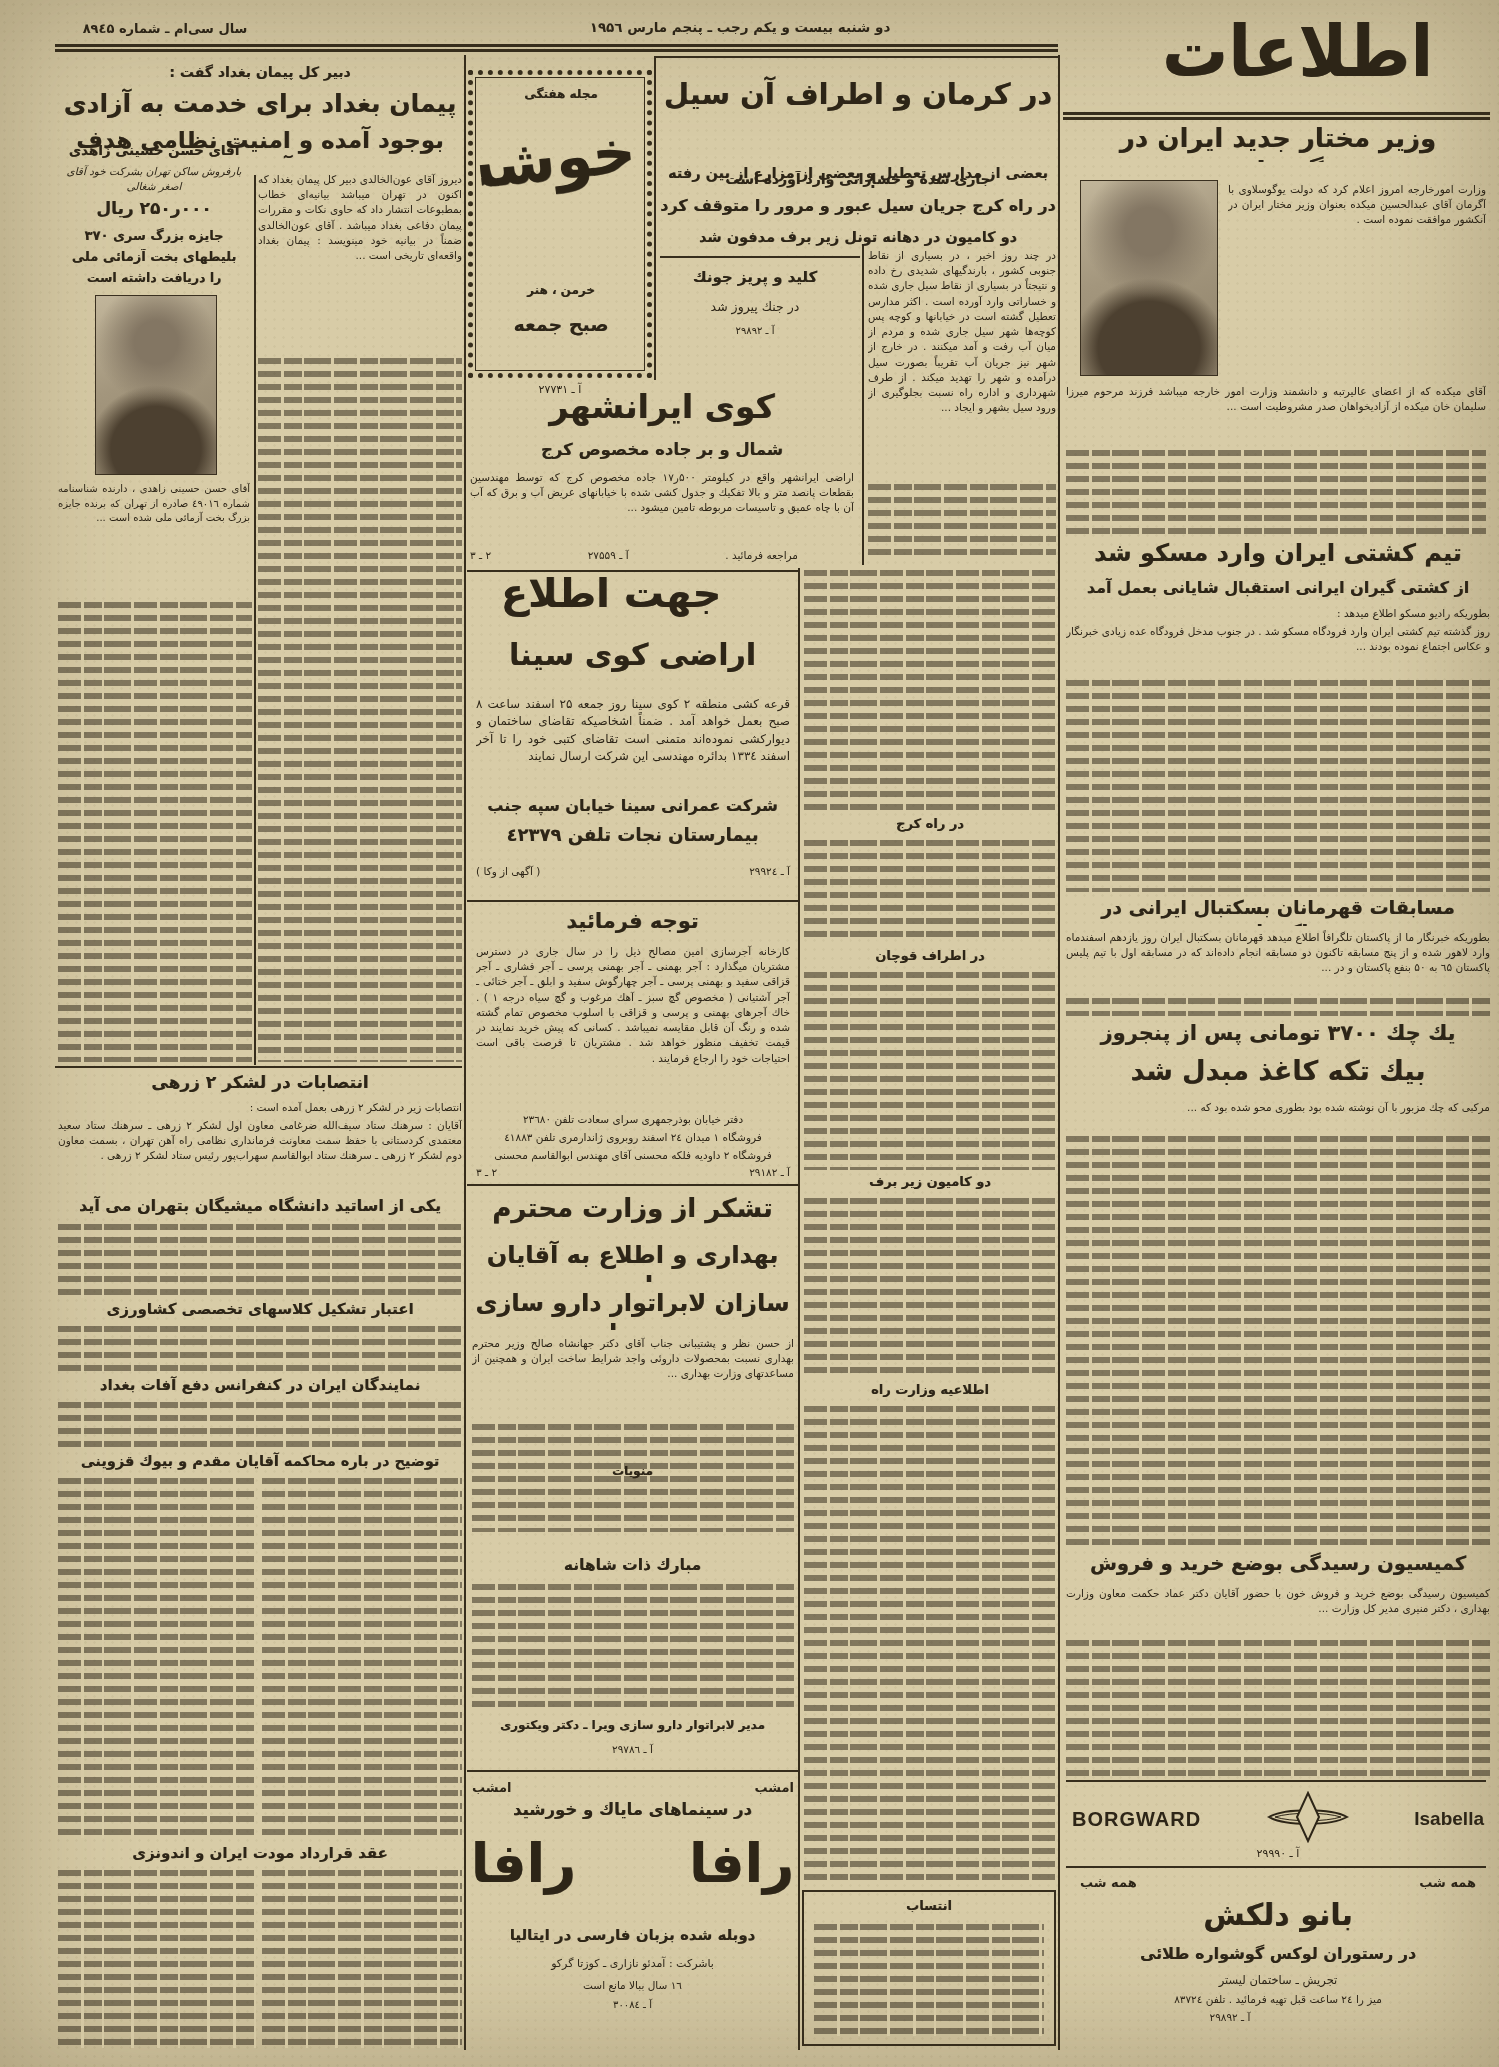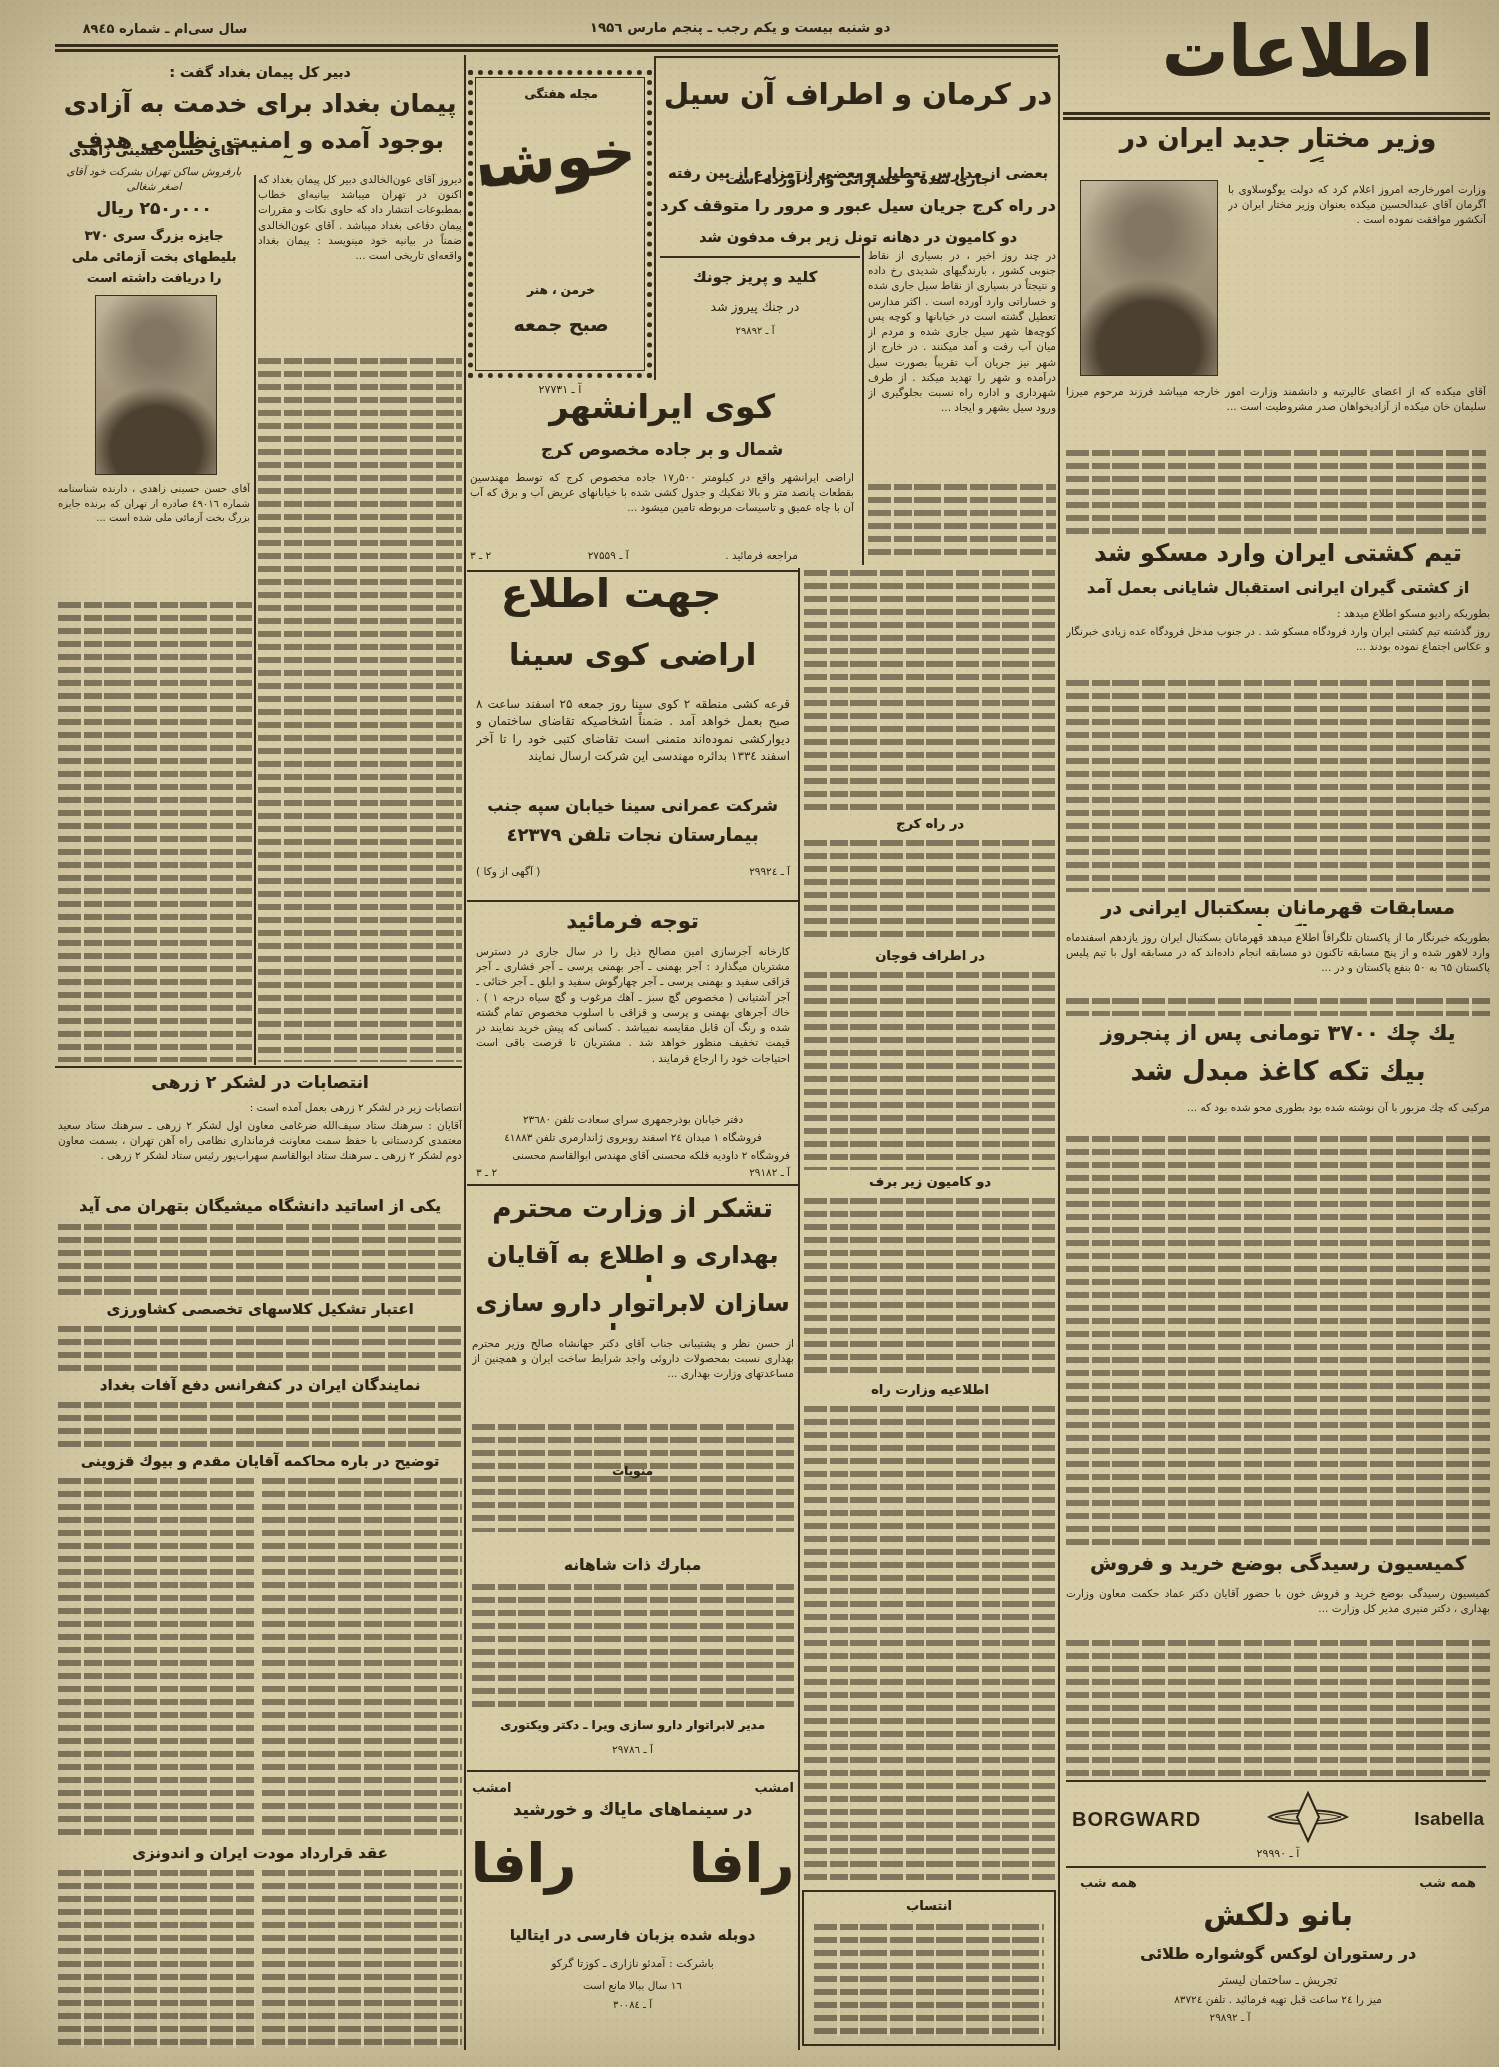--- a/index.html
+++ b/index.html
@@ -143,21 +143,21 @@
   <div class="b row" style="left:476px;top:862px;width:314px;height:18px;font-size:10.5px;">
     <span>آ ـ ۲۹۹۲٤</span>
     <span>( آگهی از وکا )</span>
   </div>
   <div class="b hr" style="left:467px;top:900px;width:331px;"></div>
 
   <div class="b hl" style="left:467px;top:908px;width:331px;height:30px;font-size:21px;">توجه فرمائید</div>
   <div class="b t" style="left:476px;top:944px;width:314px;height:166px;font-size:10.5px;">کارخانه آجرسازی امین مصالح ذیل را در سال جاری در دسترس مشتریان میگذارد : آجر بهمنی ـ آجر بهمنی پرسی ـ آجر فشاری ـ آجر قزاقی سفید و بهمنی پرسی ـ آجر چهارگوش سفید و ابلق ـ آجر ختائی ـ آجر آشتیانی ( مخصوص گچ سبز ـ آهك مرغوب و گچ سیاه درجه ۱ ) . خاك آجرهای بهمنی و پرسی و قزاقی با اسلوب مخصوص تمام گشته شده و رنگ آن قابل مقایسه نمیباشد . کسانی که پیش خرید نمایند در قیمت تخفیف منظور خواهد شد . مشتریان تا فرصت باقی است احتیاجات خود را ارجاع فرمایند .</div>
   <div class="b t c" style="left:476px;top:1112px;width:314px;height:16px;font-size:10.5px;">دفتر خیابان بوذرجمهری سرای سعادت تلفن ۲۳٦۸۰</div>
   <div class="b t c" style="left:476px;top:1130px;width:314px;height:16px;font-size:10.5px;">فروشگاه ۱ میدان ۲٤ اسفند روبروی ژاندارمری تلفن ٤۱۸۸۳</div>
-  <div class="b t c" style="left:476px;top:1148px;width:314px;height:16px;font-size:10.5px;text-align:right;">فروشگاه ۲ داودیه فلکه محسنی آقای مهندس ابوالقاسم محسنی</div>
+  <div class="b t c" style="left:476px;top:1148px;width:314px;height:16px;font-size:10.5px;">فروشگاه ۲ داودیه فلکه محسنی آقای مهندس ابوالقاسم محسنی</div>
   <div class="b row" style="left:476px;top:1164px;width:314px;height:16px;font-size:10.5px;">
     <span>آ ـ ۲۹۱۸۲</span>
     <span>۲ ـ ۳</span>
   </div>
   <div class="b hr" style="left:467px;top:1184px;width:331px;"></div>
 
   <div class="b hl" style="left:467px;top:1192px;width:331px;height:44px;font-size:26px;">تشکر از وزارت محترم</div>
   <div class="b hl" style="left:467px;top:1240px;width:331px;height:42px;font-size:24px;">بهداری و اطلاع به آقایان دارو ـ</div>
   <div class="b hl" style="left:467px;top:1288px;width:331px;height:42px;font-size:24px;">سازان لابراتوار دارو سازی ویرا</div>
   <div class="b t" style="left:472px;top:1336px;width:322px;height:84px;font-size:10.5px;">از حسن نظر و پشتیبانی جناب آقای دکتر جهانشاه صالح وزیر محترم بهداری نسبت بمحصولات داروئی واجد شرایط ساخت ایران و همچنین از مساعدتهای وزارت بهداری ...</div>

